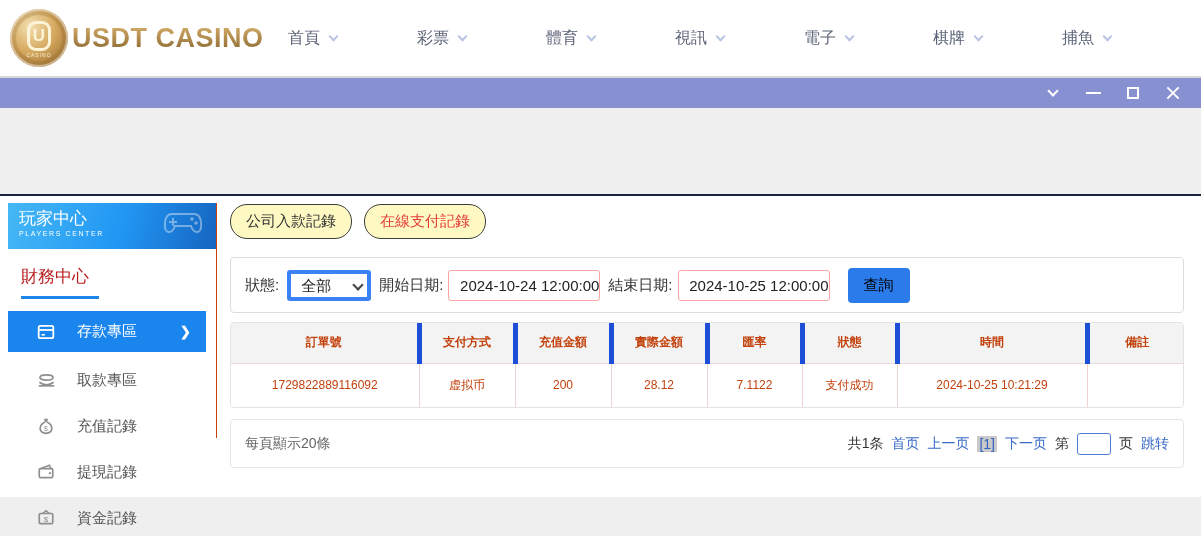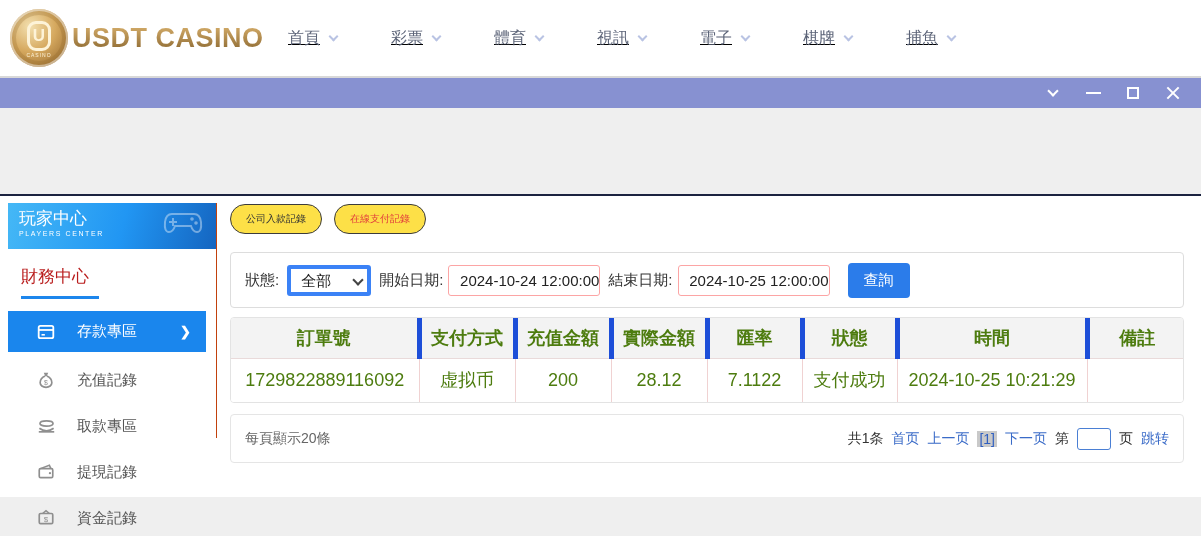--- a/index.html
+++ b/index.html
@@ -9,21 +9,21 @@
   .topnav { height:78px; background:#fff; border-bottom:2px solid #d8d8d8; display:flex; align-items:center; padding-left:10px; }
   .logo { display:flex; align-items:center; gap:4px; width:218px; cursor:pointer; }
   .logo-badge { width:58px; height:58px; border-radius:50%; position:relative; flex:0 0 auto;
     background: radial-gradient(circle at 35% 30%, #f3e0b0 0%, #d6a95f 45%, #a6793a 80%, #8a6226 100%);
     box-shadow: inset 0 0 0 2px rgba(255,255,255,.45), inset 0 0 0 6px rgba(140,100,40,.25);
     display:flex; align-items:center; justify-content:center; }
   .logo-u { width:24px; height:30px; border:3px solid #fdf3d8; border-radius:9px; color:#fdf3d8; font-weight:bold; font-size:17px; display:flex; align-items:center; justify-content:center; margin-top:-4px; }
   .logo-mini { position:absolute; bottom:9px; left:0; right:0; text-align:center; font-size:5px; color:#fdf3d8; letter-spacing:1px; }
   .logo-text { font-size:27px; font-weight:800; letter-spacing:.5px;
     background:linear-gradient(180deg,#d3ab68 10%,#8d6a33 90%); -webkit-background-clip:text; background-clip:text; color:transparent; white-space:nowrap; }
-  .menu { display:flex; gap:54px; margin-left:60px;text-decoration:underline; }
+  .menu { display:flex; gap:80px; margin-left:60px; }
   .menu-item { display:flex; align-items:center; gap:10px; font-size:16px; color:#5b6377; cursor:pointer; white-space:nowrap; }
   .chev { width:7px; height:7px; border-right:2px solid #b9c3e3; border-bottom:2px solid #b9c3e3; transform:rotate(45deg); margin-top:-4px; }
 
   
   .titlebar { height:30px; background:#8791d1; display:flex; align-items:center; justify-content:flex-end; padding-right:8px; }
   .wc { width:40px; height:30px; display:flex; align-items:center; justify-content:center; cursor:pointer; }
   .wc-chev-i { width:8px; height:8px; border-right:2px solid #fff; border-bottom:2px solid #fff; transform:rotate(45deg); margin-top:-4px; }
   .wc-min-i { width:15px; height:2px; background:#fff; }
   .wc-max-i { width:12px; height:12px; border:2px solid #fff; }
   .wc-close-i { position:relative; width:14px; height:14px; }
@@ -45,33 +45,33 @@
   .sb-underline { margin-left:13px; width:78px; height:3px; background:#1d86ec; }
   .side-menu { margin-top:12px; }
   .side-item { height:46px; display:flex; align-items:center; padding-left:28px; color:#555; font-size:15px; cursor:pointer; position:relative; width:198px; }
   .side-item .s-icon { width:20px; height:20px; margin-right:21px; color:#8f8f8f; display:flex; align-items:center; justify-content:center; }
   .side-item.active { background:#1a86ed; color:#fff; height:41px; margin:0 0 5px 0; }
   .side-item.active .s-icon { color:#fff; }
   .side-arrow { position:absolute; right:15px; font-size:13px; font-weight:bold; color:#fff; }
 
   .panel { position:absolute; left:230px; top:8px; width:954px; }
   .tabs { display:flex; gap:12px; }
-  .tab { border:1px solid #3c3c3c; border-radius:17px; padding:7px 15px; font-size:10px; color:#333; background:#fde047; cursor:pointer; white-space:nowrap; }
+  .tab { border:1px solid #3c3c3c; border-radius:17px; padding:7px 15px; font-size:15px; color:#333; background:#fef9c3; cursor:pointer; white-space:nowrap; }
   .tab.red { color:#e23c3c; }
 
   .filterbox { margin-top:18px; border:1px solid #ddd; border-radius:4px; height:56px; display:flex; align-items:center; padding:0 14px; font-size:15px; color:#333; }
   .sel-wrap { position:relative; margin:0 8px 0 8px; }
   .sel-wrap select { appearance:none; -webkit-appearance:none; width:84px; height:31px; border:4px solid #3b82f6; border-radius:3px; background:#fff; font-size:15px; color:#222; padding:0 22px 0 10px; font-family:inherit; }
   .sel-wrap::after { content:""; position:absolute; right:9px; top:11px; width:6px; height:6px; border-right:2px solid #444; border-bottom:2px solid #444; transform:rotate(45deg); pointer-events:none; }
   .f-label { white-space:nowrap; }
   .f-input { width:152px; height:31px; border:1px solid #fca5a5; border-radius:3px; text-align:right; font-size:15px; color:#222; margin:0 8px 0 5px; font-family:inherit; }
-  .search-btn { margin-left:10px; background:#2b7cea; color:#ffffff; border:none; border-radius:4px; padding:8px 16px; font-size:15px; cursor:pointer; font-family:inherit; }
+  .search-btn { margin-left:10px; background:#2b7cea; color:#000000; border:none; border-radius:4px; padding:8px 16px; font-size:15px; cursor:pointer; font-family:inherit; }
 
   .tablebox { margin-top:9px; border:1px solid #e3e3e3; border-radius:4px; overflow:hidden; }
-  table { width:100%; border-collapse:collapse; font-size:18px; color:#4d7c0f; table-layout:fixed; }
+  table { width:100%; border-collapse:collapse; font-size:12px; color:#c2410c; table-layout:fixed; }
   thead th { background:#f3f3f3; height:40px; font-weight:bold; border-left:5px solid #1d4ed8; text-align:center; }
   tbody td { height:44px; text-align:center; border-left:1px solid #f0d2d2; border-top:1px solid #e9dada; background:#fff; }
   thead th:first-child, tbody td:first-child { border-left:none; }
 
   .pagerbox { margin-top:11px; border:1px solid #e5e5e5; border-radius:4px; height:49px; display:flex; align-items:center; justify-content:space-between; padding:0 14px; font-size:14px; }
   .per-page { color:#666; }
   .pager-right { display:flex; align-items:center; gap:8px; color:#333; }
   .plink { color:#3a6bc8; cursor:pointer; white-space:nowrap; }
   .pcur { background:#c9c9c9; color:#2f5fc0; padding:0 2px; cursor:default; }
   .jump-input { width:34px; height:22px; border:1px solid #4a7fd4; border-radius:3px; font-family:inherit; }
@@ -162,37 +162,37 @@
               <rect x="1.5" y="2.5" width="13" height="11" rx="1.5" fill="none" stroke="currentColor" stroke-width="1.6"></rect>
               <line x1="1.5" y1="6.2" x2="14.5" y2="6.2" stroke="currentColor" stroke-width="1.6"></line>
               <line x1="4" y1="10.5" x2="7" y2="10.5" stroke="currentColor" stroke-width="1.4"></line>
             </svg>
         </span>
         <span>存款專區</span>
         <span class="side-arrow">❯</span>
       </div>
       <div class="side-item">
         <span class="s-icon">
-          <svg width="18" height="18" viewBox="0 0 16 16">
-              <path d="M6 1.5 h4 l-1.3 3 h-1.4 Z" fill="currentColor"></path>
-              <path d="M7.3 4.5 C3.5 6 2.8 8.8 2.8 10.5 a5.2 4 0 0 0 10.4 0 c0-1.7-.7-4.5-4.5-6" fill="none" stroke="currentColor" stroke-width="1.5"></path>
-              <text x="8" y="12" font-size="6" text-anchor="middle" fill="currentColor">$</text>
-            </svg>
-        </span>
-        <span>充值記錄</span>
-      </div>
-      <div class="side-item">
-        <span class="s-icon">
           <svg width="19" height="19" viewBox="0 0 16 16">
               <ellipse cx="8" cy="5.5" rx="5.5" ry="2.2" fill="none" stroke="currentColor" stroke-width="1.4"></ellipse>
               <path d="M2 9.5 q6 4.5 12 0" fill="none" stroke="currentColor" stroke-width="1.4"></path>
               <path d="M1.5 12.5 h13" stroke="currentColor" stroke-width="1.4"></path>
             </svg>
         </span>
         <span>取款專區</span>
+      </div>
+      <div class="side-item">
+        <span class="s-icon">
+          <svg width="18" height="18" viewBox="0 0 16 16">
+              <path d="M6 1.5 h4 l-1.3 3 h-1.4 Z" fill="currentColor"></path>
+              <path d="M7.3 4.5 C3.5 6 2.8 8.8 2.8 10.5 a5.2 4 0 0 0 10.4 0 c0-1.7-.7-4.5-4.5-6" fill="none" stroke="currentColor" stroke-width="1.5"></path>
+              <text x="8" y="12" font-size="6" text-anchor="middle" fill="currentColor">$</text>
+            </svg>
+        </span>
+        <span>充值記錄</span>
       </div>
       <div class="side-item">
         <span class="s-icon">
           <svg width="18" height="18" viewBox="0 0 16 16">
               <rect x="2" y="5" width="12" height="8" rx="1.2" fill="none" stroke="currentColor" stroke-width="1.5"></rect>
               <path d="M3 5 L11 2 l1.2 2.8" fill="none" stroke="currentColor" stroke-width="1.4"></path>
               <circle cx="11.5" cy="9" r="1" fill="currentColor"></circle>
             </svg>
         </span>
         <span>提現記錄</span>

